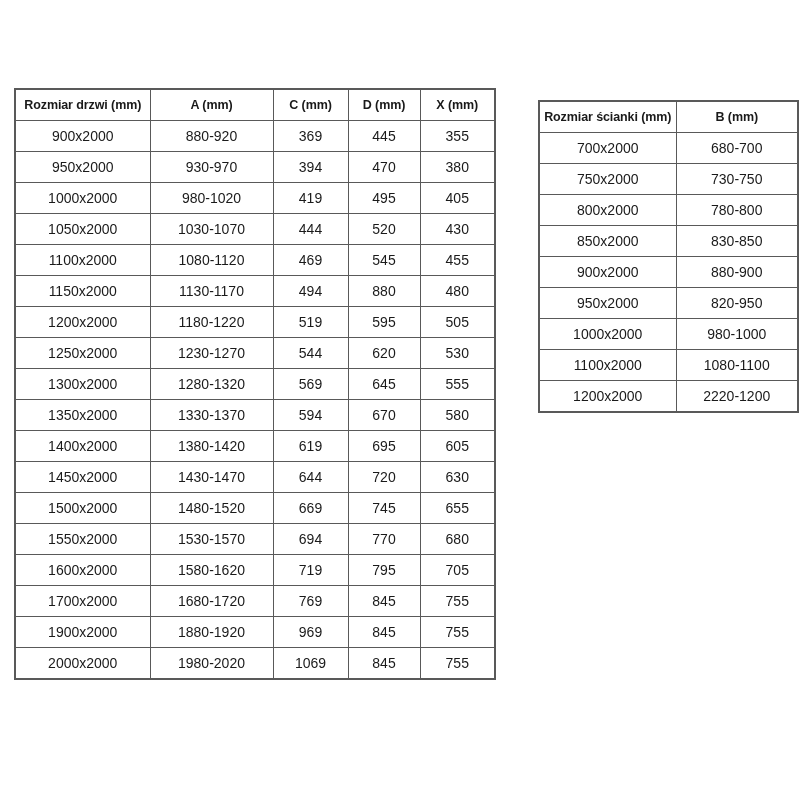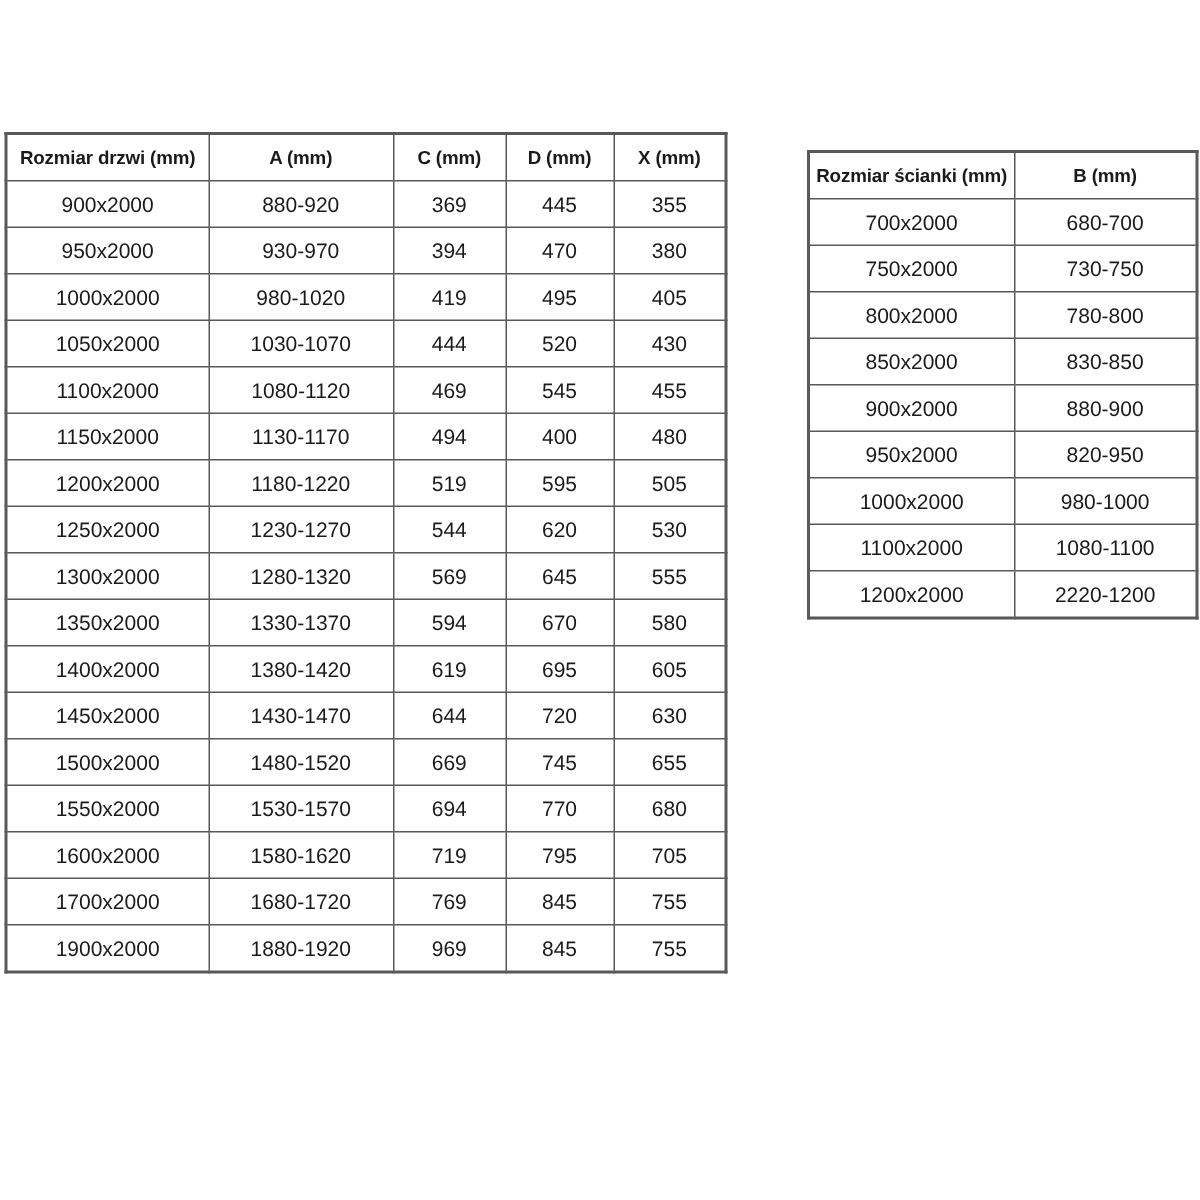--- a/index.html
+++ b/index.html
@@ -34,21 +34,21 @@
   .tbl th {
     font-weight: bold;
     font-size: 12.5px;
     letter-spacing: -0.1px;
     color: #1a1a1a;
   }
   .tbl td {
     font-size: 14px;
     color: #1a1a1a;
   }
-  .tbl-doors { left: 3px;  top: 88px; width: 480px; }
+  .tbl-doors { left: 14px;  top: 88px; width: 480px; }
   .tbl-walls { left: 538px; top: 100px; width: 259px; }
 
   .tbl-doors col.c0 { width: 135px; }
   .tbl-doors col.c1 { width: 123px; }
   .tbl-doors col.c2 { width: 75px; }
   .tbl-doors col.c3 { width: 72px; }
   .tbl-doors col.c4 { width: 75px; }
 
   .tbl-walls col.c0 { width: 137px; }
   .tbl-walls col.c1 { width: 122px; }
@@ -106,21 +106,21 @@
         <td>1100x2000</td>
         <td>1080-1120</td>
         <td>469</td>
         <td>545</td>
         <td>455</td>
       </tr>
       <tr>
         <td>1150x2000</td>
         <td>1130-1170</td>
         <td>494</td>
-        <td>400</td>
+        <td>880</td>
         <td>480</td>
       </tr>
       <tr>
         <td>1200x2000</td>
         <td>1180-1220</td>
         <td>519</td>
         <td>595</td>
         <td>505</td>
       </tr>
       <tr>
@@ -183,20 +183,27 @@
         <td>1700x2000</td>
         <td>1680-1720</td>
         <td>769</td>
         <td>845</td>
         <td>755</td>
       </tr>
       <tr>
         <td>1900x2000</td>
         <td>1880-1920</td>
         <td>969</td>
+        <td>845</td>
+        <td>755</td>
+      </tr>
+      <tr>
+        <td>2000x2000</td>
+        <td>1980-2020</td>
+        <td>1069</td>
         <td>845</td>
         <td>755</td>
       </tr>
     </tbody>
 </table>
 
 <table class="tbl tbl-walls">
   <colgroup>
     <col class="c0">
       <col class="c1">

